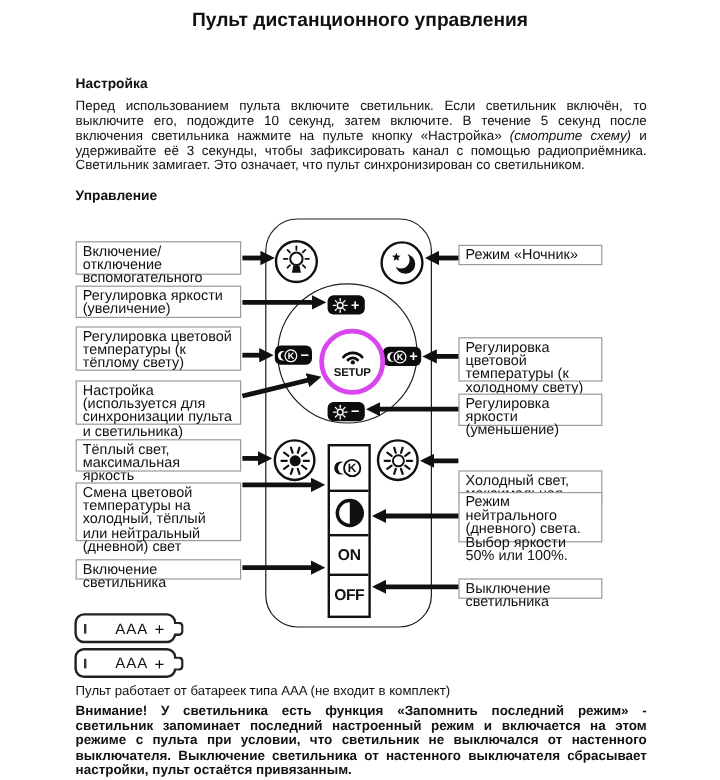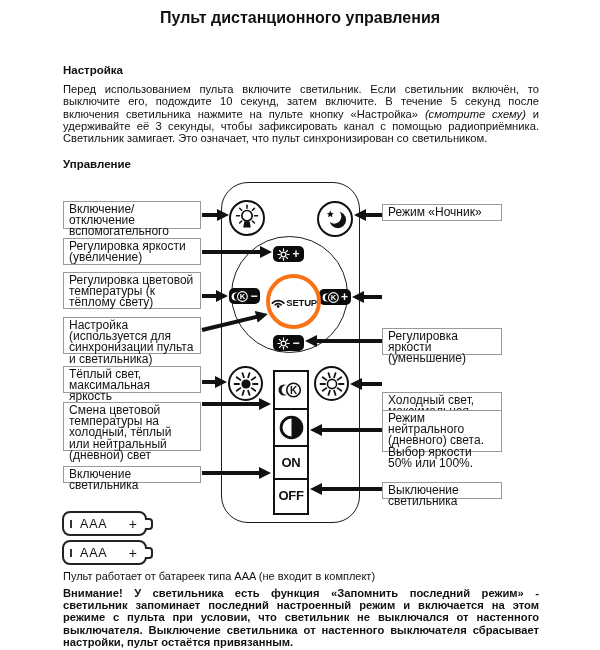--- a/index.html
+++ b/index.html
@@ -15,33 +15,33 @@
   .box{left:63px;width:138px;border:1px solid #9a9a9a;background:#fff;padding:2px 5px;
        font-size:12px;line-height:11.2px;color:#111;}
   .box.r{left:382px;width:120px;}
   
   .remote{left:221px;top:182px;width:139px;height:341px;border:1.6px solid #1c1c1c;border-radius:27px;background:#fff;}
   .circ{border-radius:50%;background:#fff;display:flex;align-items:center;justify-content:center;}
   .ring2{border:2.2px solid #111;}
   .dpad{left:231px;top:236px;width:117px;height:117px;border:1.6px solid #1c1c1c;border-radius:50%;background:#fff;}
   .pill{background:#0c0c0c;border-radius:5px;display:flex;align-items:center;justify-content:center;gap:2px;color:#fff;}
   .pill .sign{font-size:12px;font-weight:700;line-height:10px;color:#fff;}
-  .setup-circle{left:266px;top:274px;width:55px;height:55px;border:4px solid #f97316;border-radius:50%;background:#fff;
-                display:flex;flex-direction:row;align-items:center;justify-content:center;}
+  .setup-circle{left:266px;top:274px;width:55px;height:55px;border:4px solid #d946ef;border-radius:50%;background:#fff;
+                display:flex;flex-direction:column;align-items:center;justify-content:center;}
   .setup-label{font-size:9.5px;font-weight:700;letter-spacing:-0.2px;margin-top:1px;}
   .strip{left:273px;top:370px;width:36px;height:145px;border:2px solid #111;background:#fff;
          display:flex;flex-direction:column;}
   .cell{display:flex;align-items:center;justify-content:center;box-sizing:border-box;}
   .cell.b{border-bottom:2px solid #111;}
   .onoff{font-size:13px;font-weight:700;letter-spacing:-0.3px;}
   
   .battery{left:62px;width:85px;height:25px;border:2px solid #222;border-radius:8px;background:#fff;
            display:flex;align-items:center;}
   .battery .term{width:2px;height:8px;background:#333;margin-left:6px;}
-  .battery .aaa{font-size:12.5px;letter-spacing:0.8px;margin-left:8px;}
+  .battery .aaa{font-size:12.5px;letter-spacing:0.8px;margin-left:24px;}
   .battery .plus{font-size:14px;margin-left:auto;margin-right:8px;}
   .battery .nub{position:absolute;right:-8px;top:5px;width:8px;height:12px;border:2px solid #222;border-left:none;
                 border-radius:0 4px 4px 0;background:#fff;box-sizing:border-box;}
   .caption{font-size:11px;}
   svg{display:block;}
   .arrows{left:0;top:0;pointer-events:none;}
 </style>
 </head>
 <body>
 
@@ -204,20 +204,21 @@
 
   <div class="abs box" style="top:201px;height:28px;">Включение/отключение вспомогательного света</div>
   <div class="abs box" style="top:238px;height:27px;">Регулировка яркости (увеличение)</div>
   <div class="abs box" style="top:272px;height:37px;">Регулировка цветовой температуры (к тёплому свету)</div>
   <div class="abs box" style="top:317px;height:37px;">Настройка (используется для синхронизации пульта и светильника)</div>
   <div class="abs box" style="top:366px;height:27px;">Тёплый свет, максимальная яркость</div>
   <div class="abs box" style="top:402px;height:49px;">Смена цветовой температуры на холодный, тёплый или нейтральный (дневной) свет</div>
   <div class="abs box" style="top:466px;height:17px;">Включение светильника</div>
 
   <div class="abs box r" style="top:204px;height:17px;">Режим «Ночник»</div>
+  <div class="abs box r" style="top:281px;height:37px;">Регулировка цветовой температуры (к холодному свету)</div>
   <div class="abs box r" style="top:328px;height:27px;">Регулировка яркости (уменьшение)</div>
   <div class="abs box r" style="top:392px;height:28px;">Холодный свет, максимальная яркость</div>
   <div class="abs box r" style="top:410px;height:42px;">Режим нейтрального (дневного) света. Выбор яркости 50% или 100%.</div>
   <div class="abs box r" style="top:482px;height:17px;">Выключение светильника</div>
 
   <div class="abs battery" style="top:511px;">
     <div class="term"></div>
     <div class="aaa">AAA</div>
     <div class="plus">+</div>
     <div class="nub"></div>

